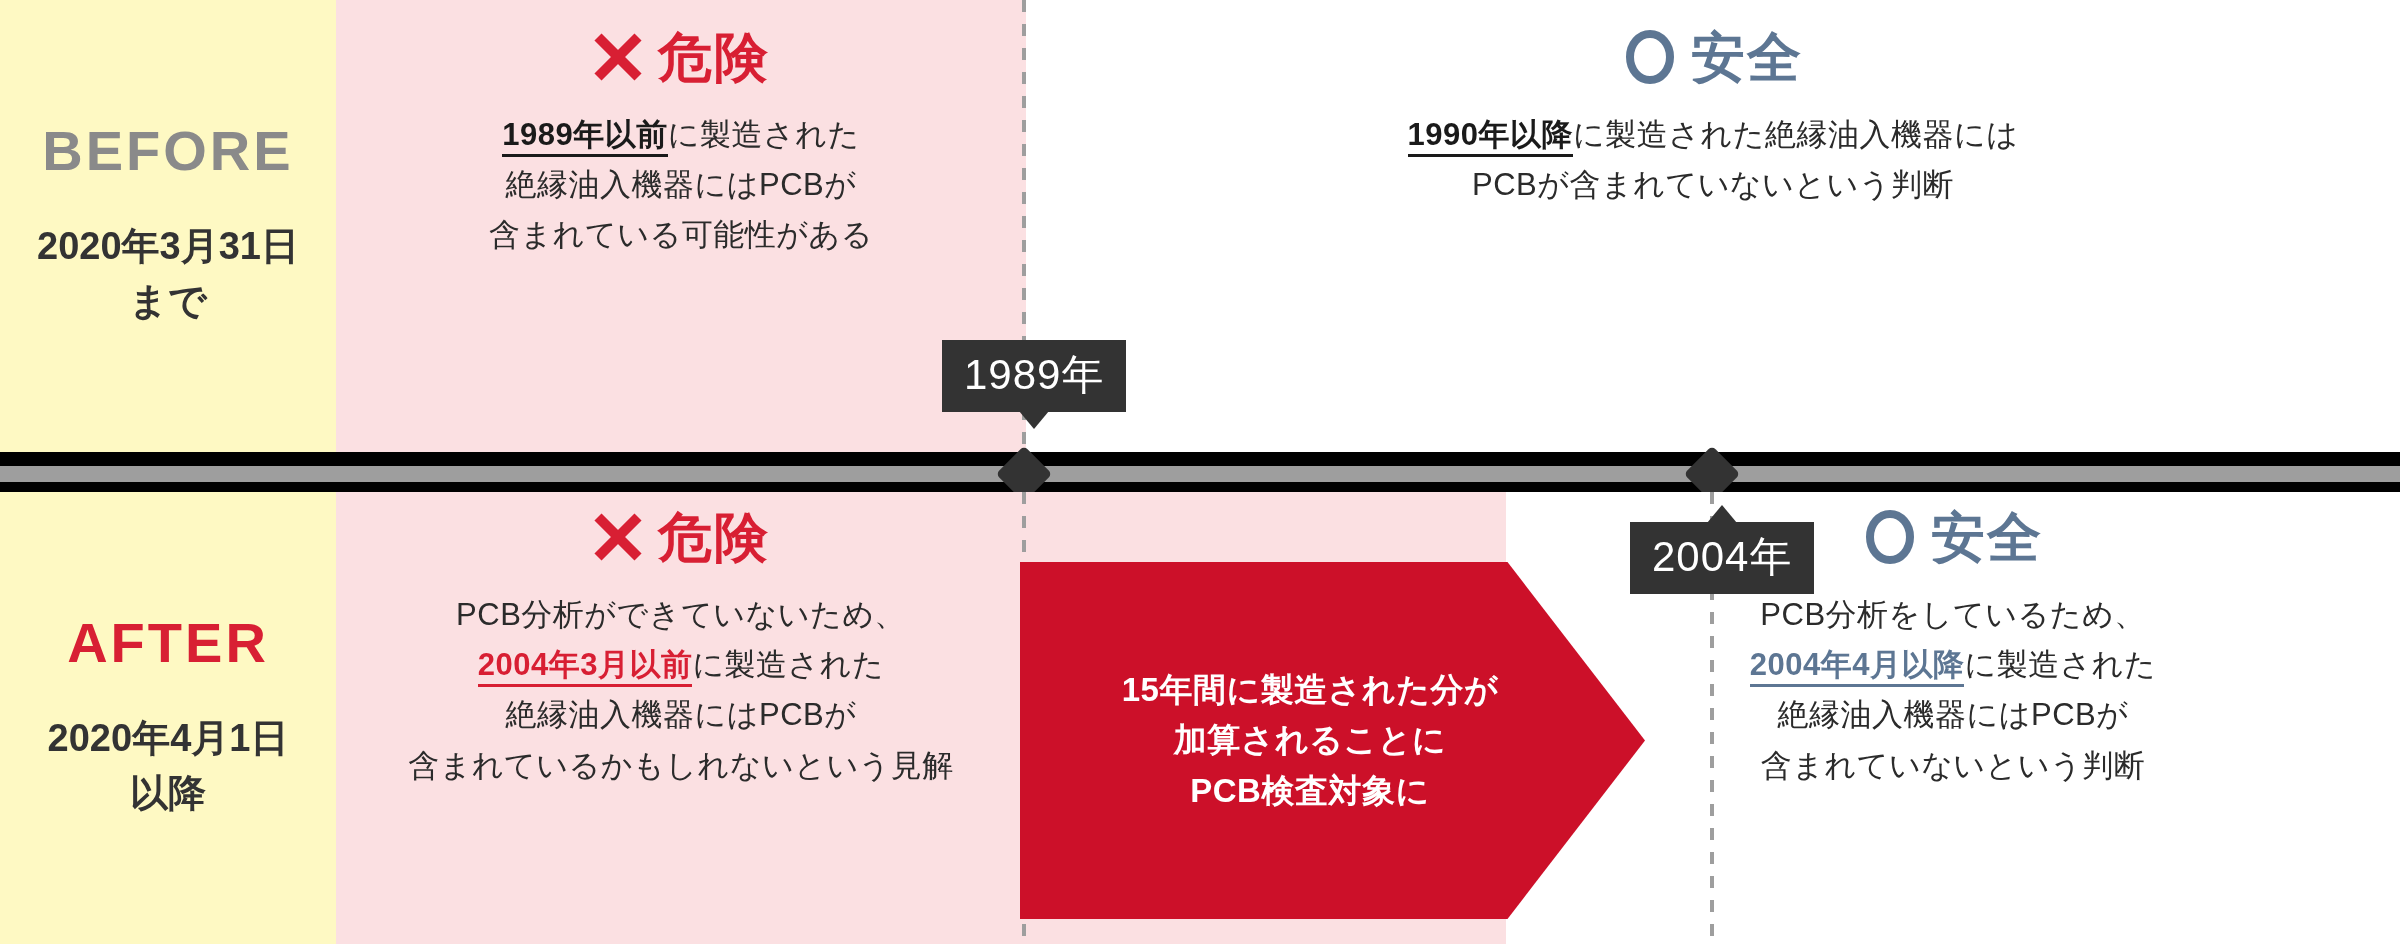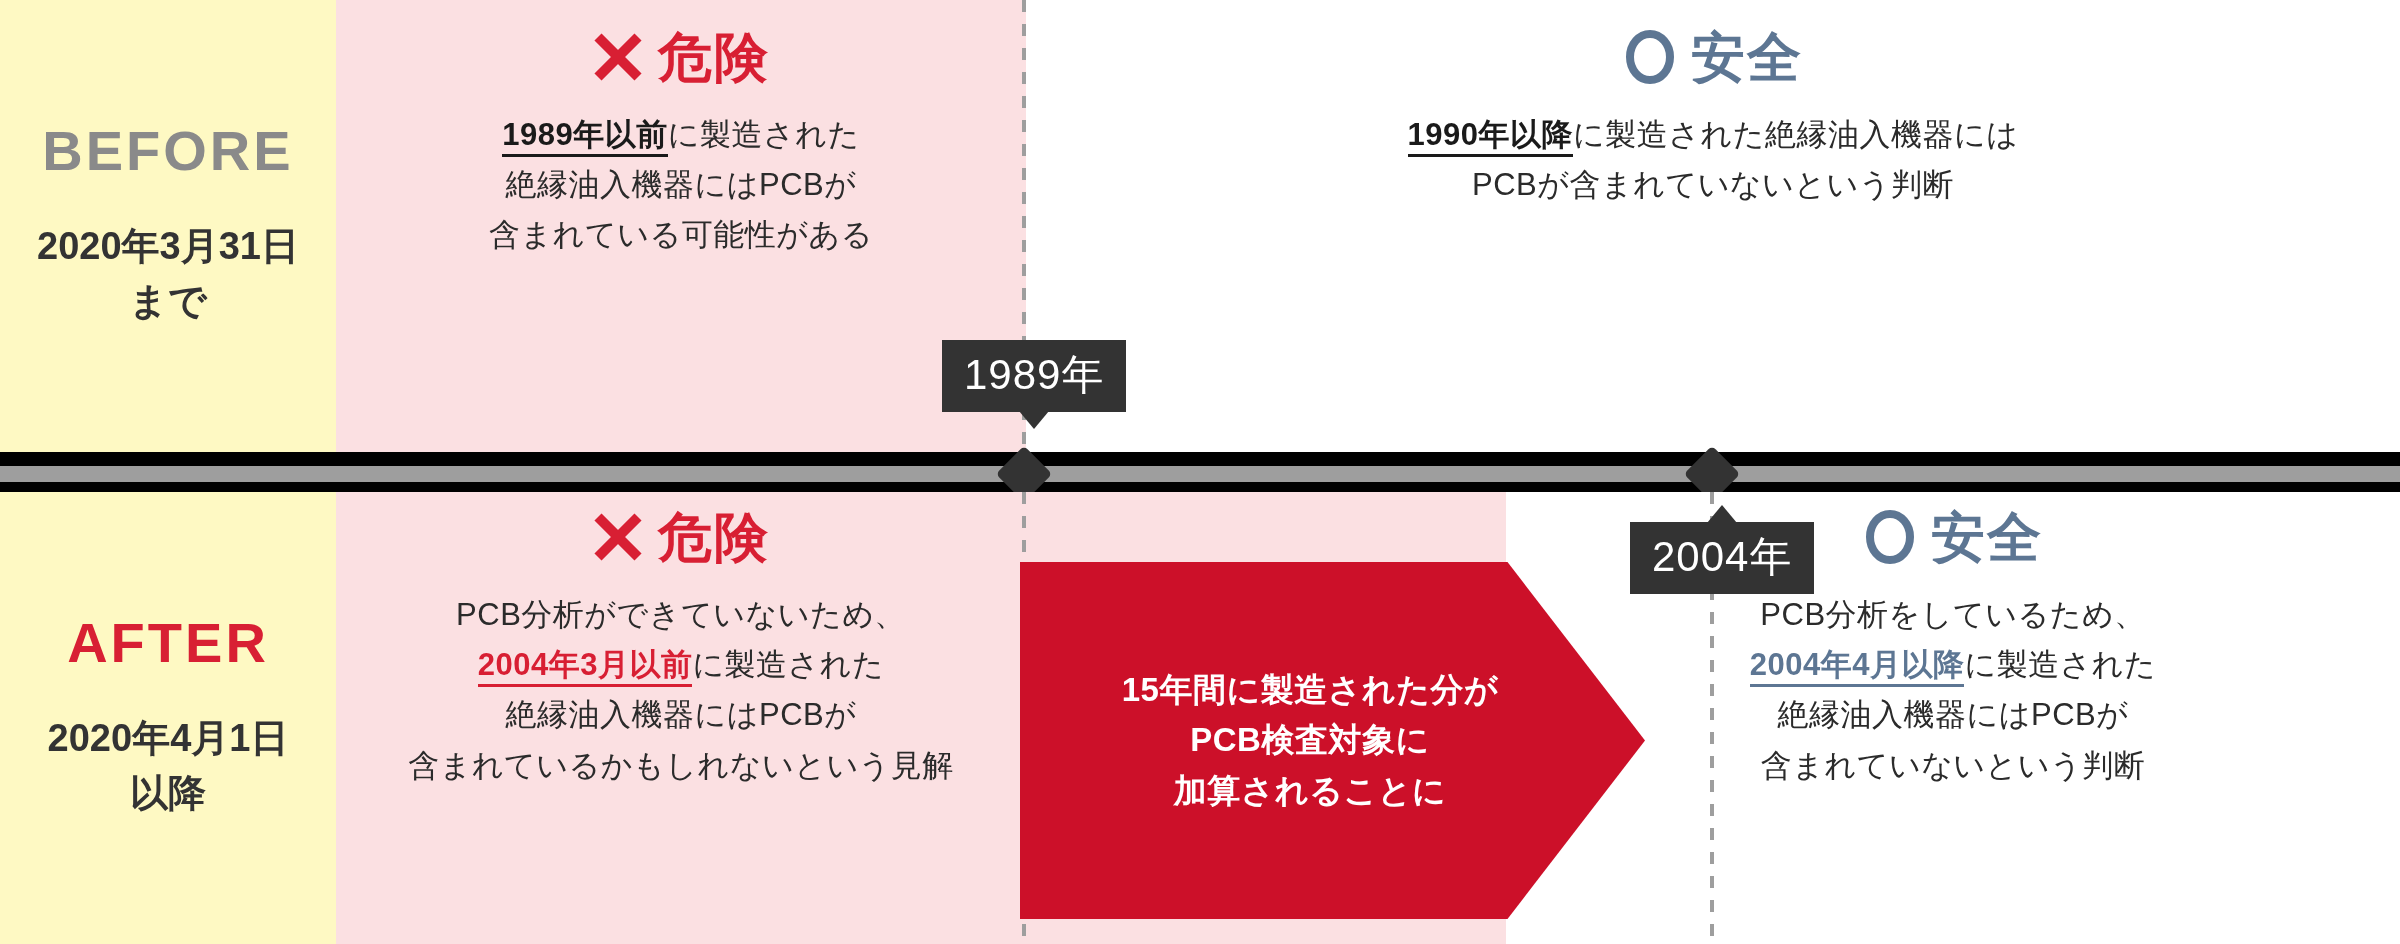--- a/index.html
+++ b/index.html
@@ -345,22 +345,22 @@
           <span class="ln">含まれていないという判断</span>
         </div>
       </div>
 
     </div>
   </div>
 
   <div id="arrow-banner">
     <div class="arrow-text">
       <span class="ln">15年間に製造された分が</span>
+      <span class="ln">加算されることに</span>
       <span class="ln">PCB検査対象に</span>
-      <span class="ln">加算されることに</span>
     </div>
   </div>
 
   <div class="year-badge" id="badge-1989">
     <span>1989年</span>
     <span class="tip"></span>
   </div>
   <div class="year-badge" id="badge-2004">
     <span>2004年</span>
     <span class="tip"></span>

